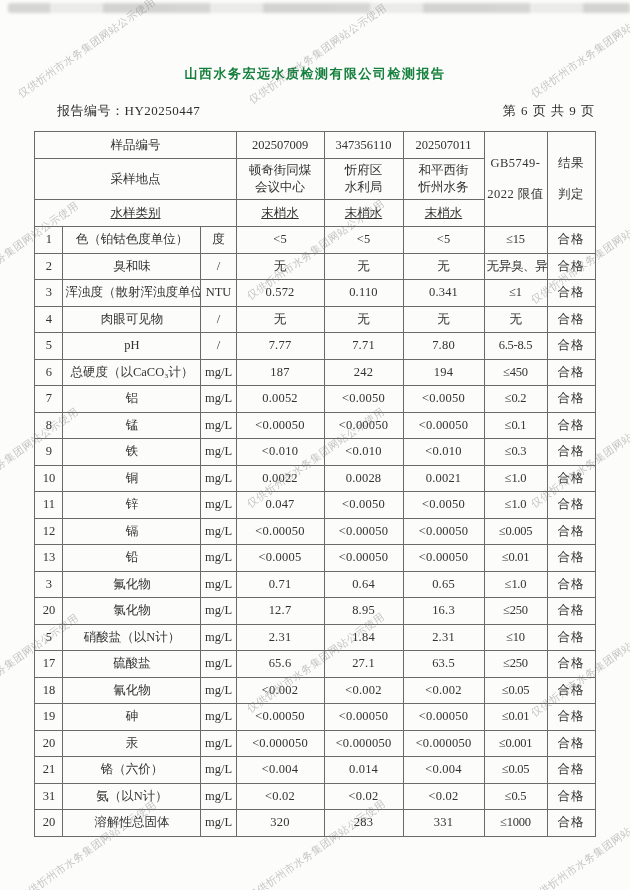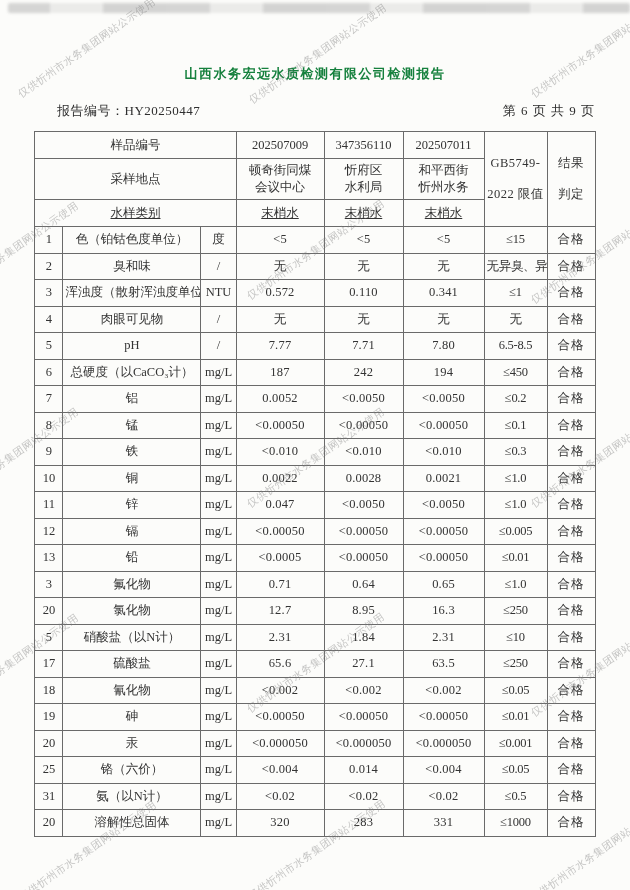--- a/index.html
+++ b/index.html
@@ -358,21 +358,21 @@
     <td class="c-item">汞</td>
     <td class="c-unit">mg/L</td>
     <td class="c-val">&lt;0.000050</td>
     <td class="c-val">&lt;0.000050</td>
     <td class="c-val">&lt;0.000050</td>
     <td class="c-limit">≤0.001</td>
     <td class="c-result">合格</td>
   </tr>
 
   <tr>
-    <td class="c-no">25</td>
+    <td class="c-no">21</td>
     <td class="c-item">铬（六价）</td>
     <td class="c-unit">mg/L</td>
     <td class="c-val">&lt;0.004</td>
     <td class="c-val">0.014</td>
     <td class="c-val">&lt;0.004</td>
     <td class="c-limit">≤0.05</td>
     <td class="c-result">合格</td>
   </tr>
 
   <tr>

